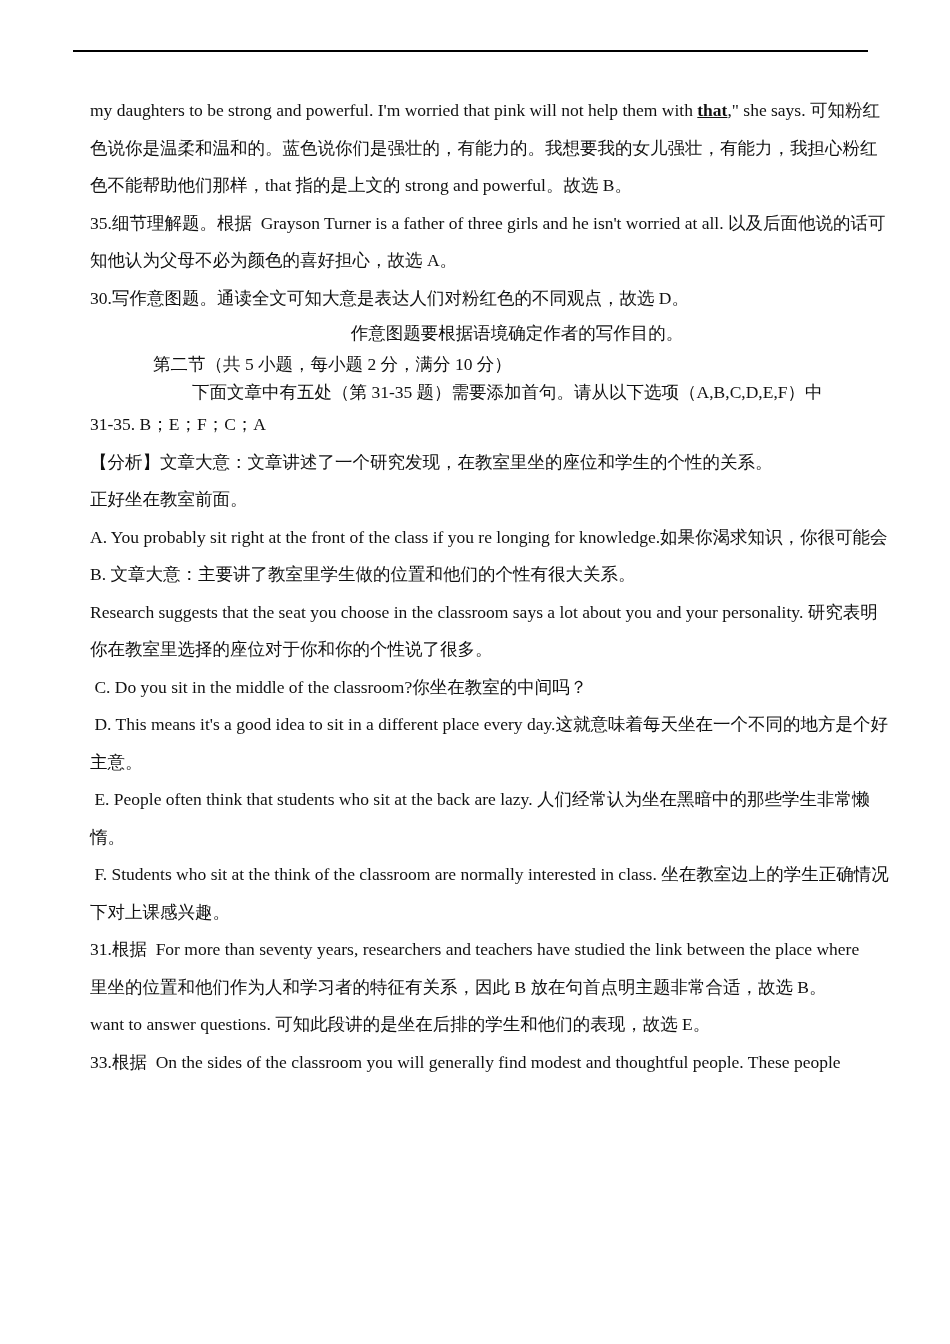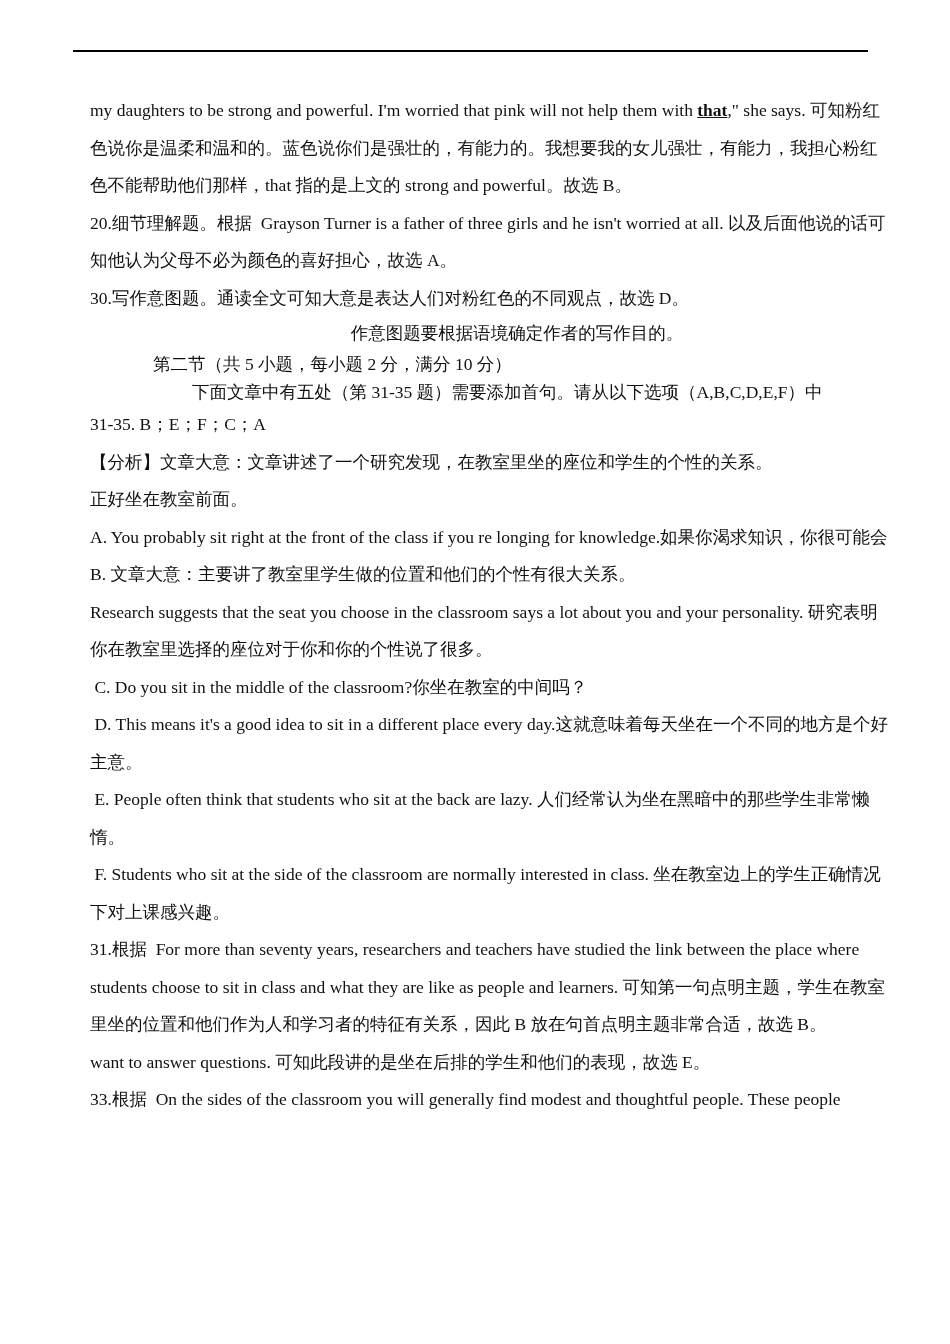--- a/index.html
+++ b/index.html
@@ -43,39 +43,38 @@
 </head>
 <body>
 
 <div class="page">
   <div class="header-rule"></div>
 
   <div class="textblock">
     <div class="ln"><span>my daughters to be strong and powerful. I'm worried that pink will not help them with </span><span class="b-u">that</span><span>," she says. 可知粉红</span></div>
     <div class="ln">色说你是温柔和温和的。蓝色说你们是强壮的，有能力的。我想要我的女儿强壮，有能力，我担心粉红</div>
     <div class="ln">色不能帮助他们那样，that 指的是上文的 strong and powerful。故选 B。</div>
-    <div class="ln">20.细节理解题。根据  Grayson Turner is a father of three girls and he isn't worried at all. 以及后面他说的话可</div>
+    <div class="ln">35.细节理解题。根据  Grayson Turner is a father of three girls and he isn't worried at all. 以及后面他说的话可</div>
     <div class="ln">知他认为父母不必为颜色的喜好担心，故选 A。</div>
     <div class="ln">30.写作意图题。通读全文可知大意是表达人们对粉红色的不同观点，故选 D。</div>
     <div class="ln h33">作意图题要根据语境确定作者的写作目的。</div>
     <div class="ln h28 ind1">第二节（共 5 小题，每小题 2 分，满分 10 分）</div>
     <div class="ln h28 ind2">下面文章中有五处（第 31-35 题）需要添加首句。请从以下选项（A,B,C,D,E,F）中</div>
     <div class="ln">31-35. B；E；F；C；A</div>
     <div class="ln">【分析】文章大意：文章讲述了一个研究发现，在教室里坐的座位和学生的个性的关系。</div>
     <div class="ln">正好坐在教室前面。</div>
     <div class="ln">A. You probably sit right at the front of the class if you re longing for knowledge.如果你渴求知识，你很可能会</div>
     <div class="ln">B. 文章大意：主要讲了教室里学生做的位置和他们的个性有很大关系。</div>
     <div class="ln">Research suggests that the seat you choose in the classroom says a lot about you and your personality. 研究表明</div>
     <div class="ln">你在教室里选择的座位对于你和你的个性说了很多。</div>
     <div class="ln"> C. Do you sit in the middle of the classroom?你坐在教室的中间吗？</div>
     <div class="ln"> D. This means it's a good idea to sit in a different place every day.这就意味着每天坐在一个不同的地方是个好</div>
     <div class="ln">主意。</div>
     <div class="ln"> E. People often think that students who sit at the back are lazy. 人们经常认为坐在黑暗中的那些学生非常懒</div>
     <div class="ln">惰。</div>
-    <div class="ln"> F. Students who sit at the side of the classroom are normally interested in class. 坐在教室边上的学生正确情况</div>
+    <div class="ln"> F. Students who sit at the think of the classroom are normally interested in class. 坐在教室边上的学生正确情况</div>
     <div class="ln">下对上课感兴趣。</div>
     <div class="ln">31.根据  For more than seventy years, researchers and teachers have studied the link between the place where</div>
-    <div class="ln">students choose to sit in class and what they are like as people and learners. 可知第一句点明主题，学生在教室</div>
     <div class="ln">里坐的位置和他们作为人和学习者的特征有关系，因此 B 放在句首点明主题非常合适，故选 B。</div>
     <div class="ln">want to answer questions. 可知此段讲的是坐在后排的学生和他们的表现，故选 E。</div>
     <div class="ln">33.根据  On the sides of the classroom you will generally find modest and thoughtful people. These people</div>
   </div>
 </div>
 
 </body></html>

